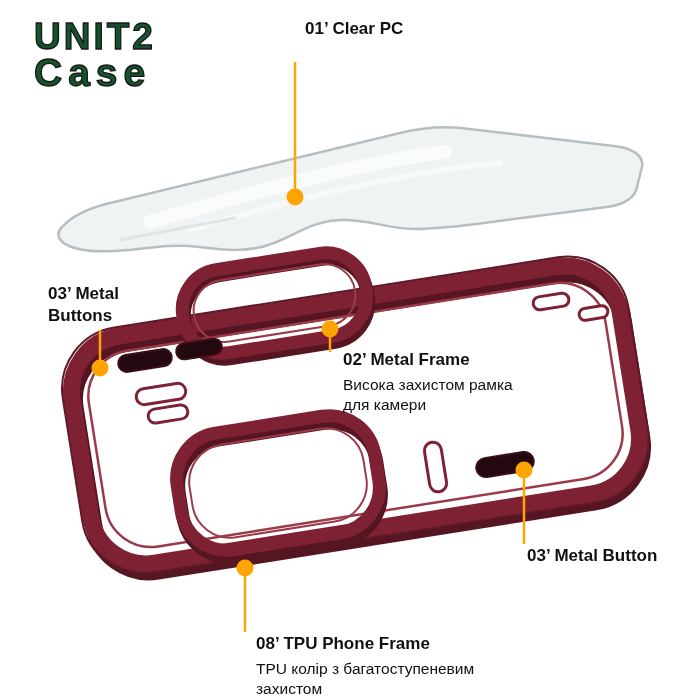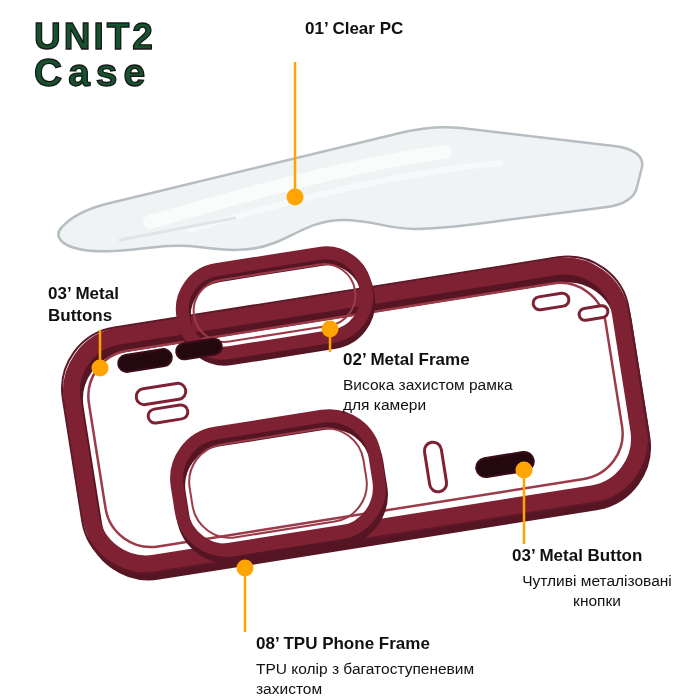--- a/index.html
+++ b/index.html
@@ -16,21 +16,21 @@
   }
   .logo .l1{display:block;font-size:37px;font-weight:700;letter-spacing:3px;}
   .logo .l2{display:block;font-size:39px;font-weight:700;letter-spacing:6px;margin-top:-2px;}
   .callout{position:absolute;}
   .callout .title{display:block;font-size:17px;font-weight:700;margin-bottom:5px;}
   .callout .desc{display:block;font-size:15.5px;line-height:1.32;}
   .co-01{left:305px;top:19px;width:255px;}
   .co-03l{left:48px;top:283px;width:92px;}
   .co-03l .title{line-height:1.3;}
   .co-02{left:343px;top:350px;width:185px;}
-  .co-03r{left:512px;top:546px;width:170px;}
+  .co-03r{left:527px;top:546px;width:170px;}
   .co-03r .desc{text-align:center;}
   .co-04{left:256px;top:634px;width:255px;}
 </style>
 </head>
 <body>
 
 <svg class="illustration" width="700" height="700" viewBox="0 0 700 700">
 
   <g>
     <path d="M 75 248 C 60 244 54 235 62 227 C 71 217 87 209 106 204 L 400 133
@@ -115,19 +115,18 @@
   <span class="title">03’ Metal Buttons</span>
 </div>
 
 <div class="callout co-02">
   <span class="title">02’ Metal Frame</span>
   <span class="desc">Висока захистом рамка для камери</span>
 </div>
 
 <div class="callout co-03r">
   <span class="title">03’ Metal Button</span>
-  <span class="desc">Чутливі металізовані кнопки</span>
 </div>
 
 <div class="callout co-04">
   <span class="title">08’ TPU Phone Frame</span>
   <span class="desc">TPU колір з багатоступеневим захистом</span>
 </div>
 
 </body></html>

